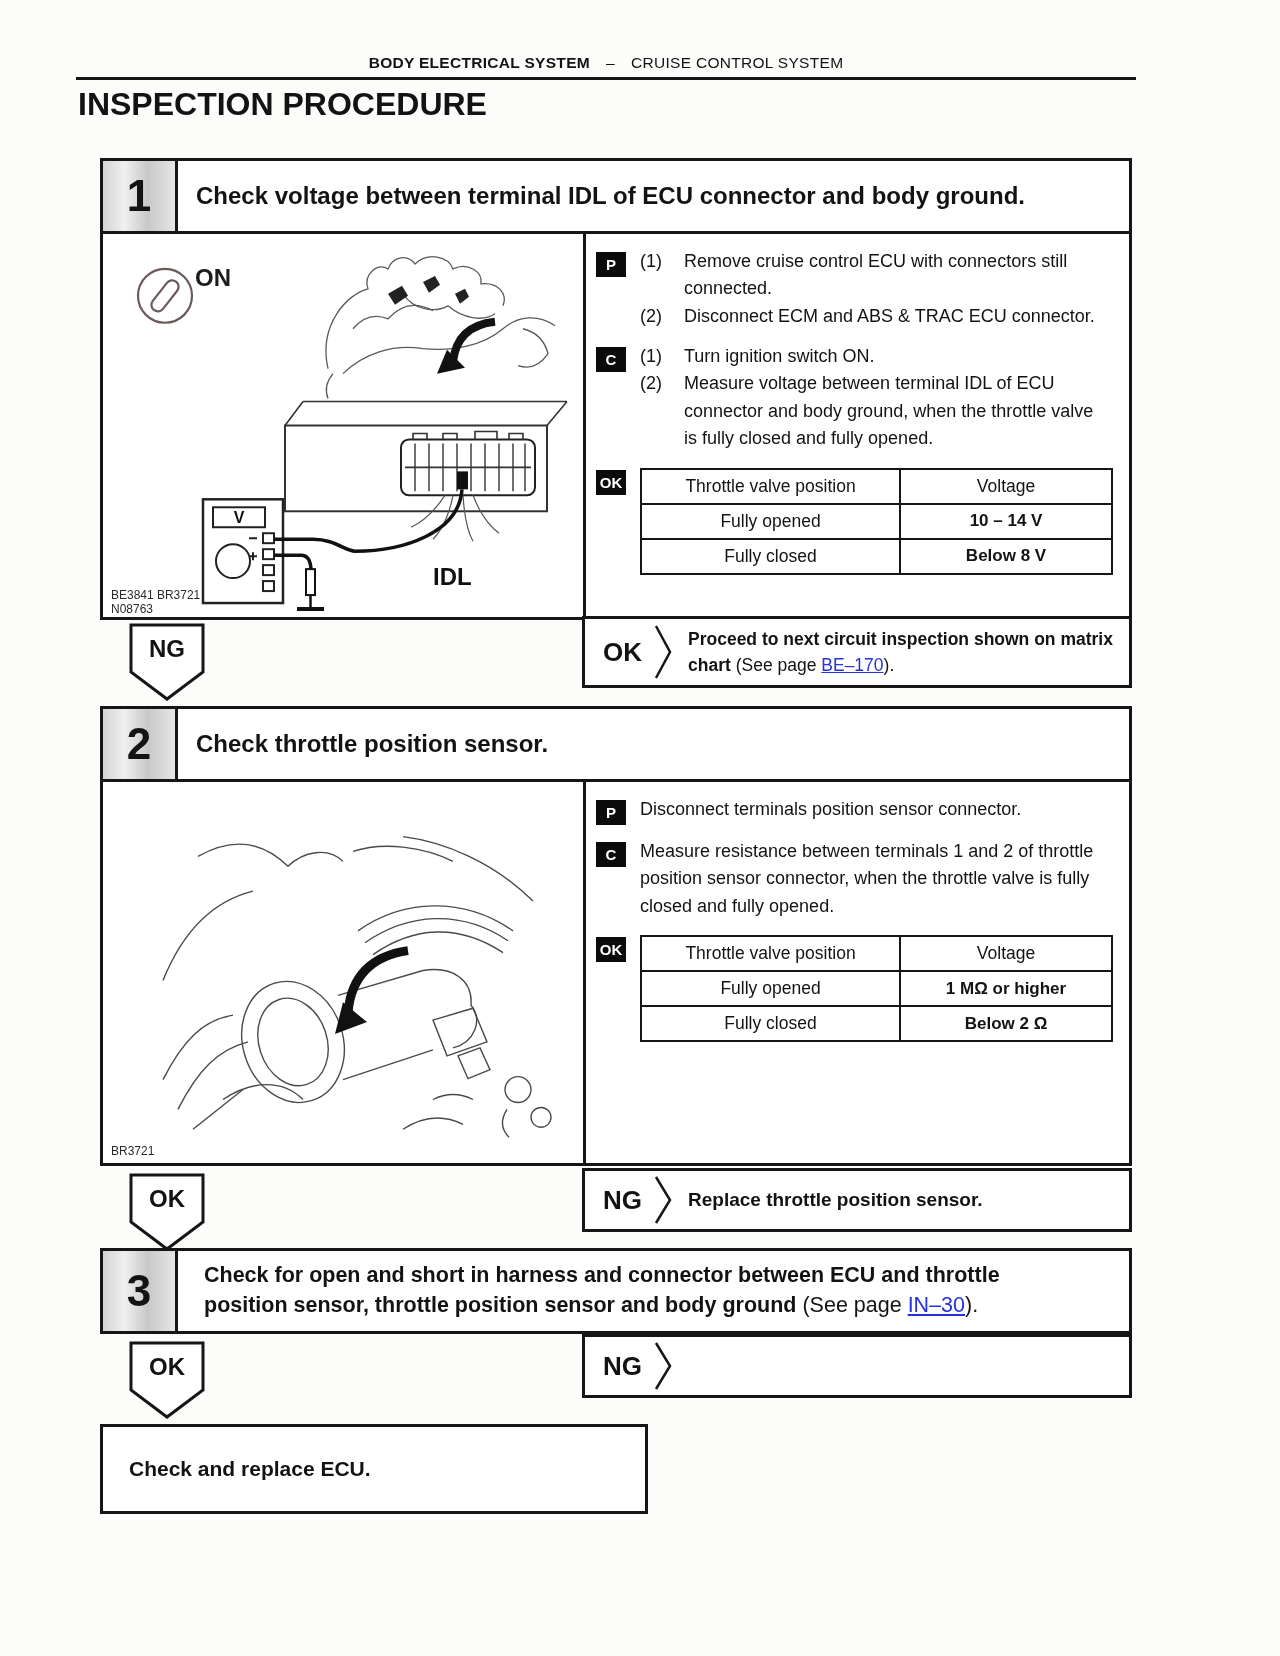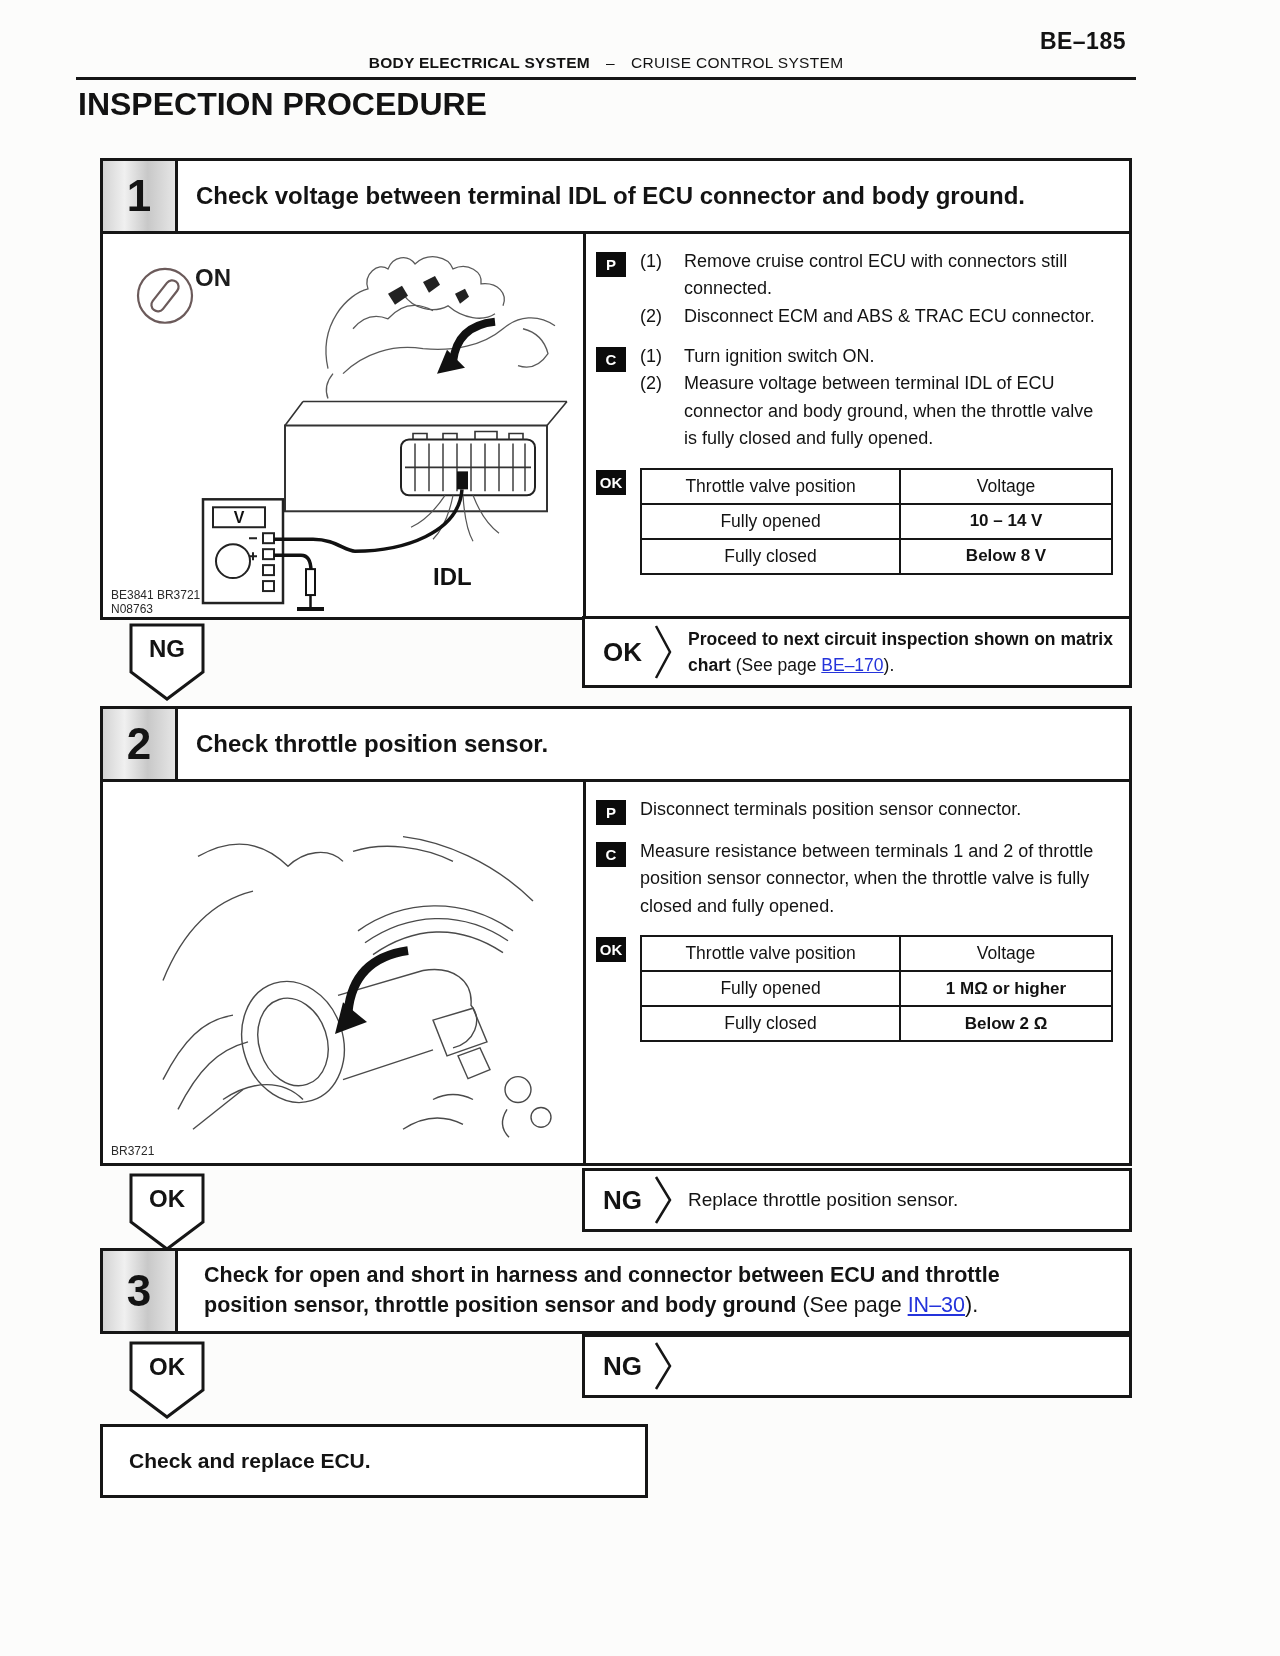--- a/index.html
+++ b/index.html
@@ -58,33 +58,32 @@
 
   .callout{position:absolute;background:#fff;border:3px solid #161616;display:flex;
            align-items:center;box-sizing:border-box;}
   #ok-callout-1{left:582px;top:616px;width:550px;height:72px;}
   #ng-callout-2{left:582px;top:1168px;width:550px;height:64px;}
   #ng-callout-3{left:582px;top:1334px;width:550px;height:64px;}
   .clab{flex:0 0 auto;font-size:26px;font-weight:bold;margin-left:18px;}
   .chev{flex:0 0 auto;margin:0 14px 0 12px;}
   .ctext{font-size:17.5px;line-height:1.5;padding-right:6px;}
   .ctext .b{font-weight:bold;}
-  .ng-text{font-size:19px;font-weight:normal;}
+  .ng-text{font-size:19px;font-weight:bold;}
   .xref{color:#2433db;text-decoration:underline;}
 
-  .final{position:absolute;left:100px;top:1424px;width:548px;height:74px;border:3px solid #161616;
+  .final{position:absolute;left:100px;top:1424px;width:548px;height:90px;border:3px solid #161616;
          background:#fff;box-sizing:border-box;display:flex;align-items:center;
          padding-left:26px;font-size:21px;font-weight:bold;}
 </style>
 </head>
 <body>
 
 <div class="page">
 
-  <div class="pagenum">BE–185</div>
   <div class="crumb">
     <span class="b">BODY ELECTRICAL SYSTEM</span><span class="sep">–</span><span>CRUISE CONTROL SYSTEM</span>
   </div>
   <div class="rule"></div>
   <div class="h1">INSPECTION PROCEDURE</div>
 
   <div class="step" id="step1">
     <div class="band">
       <div class="num">1</div>
       <div class="btitle">Check voltage between terminal IDL of ECU connector and body ground.</div>

